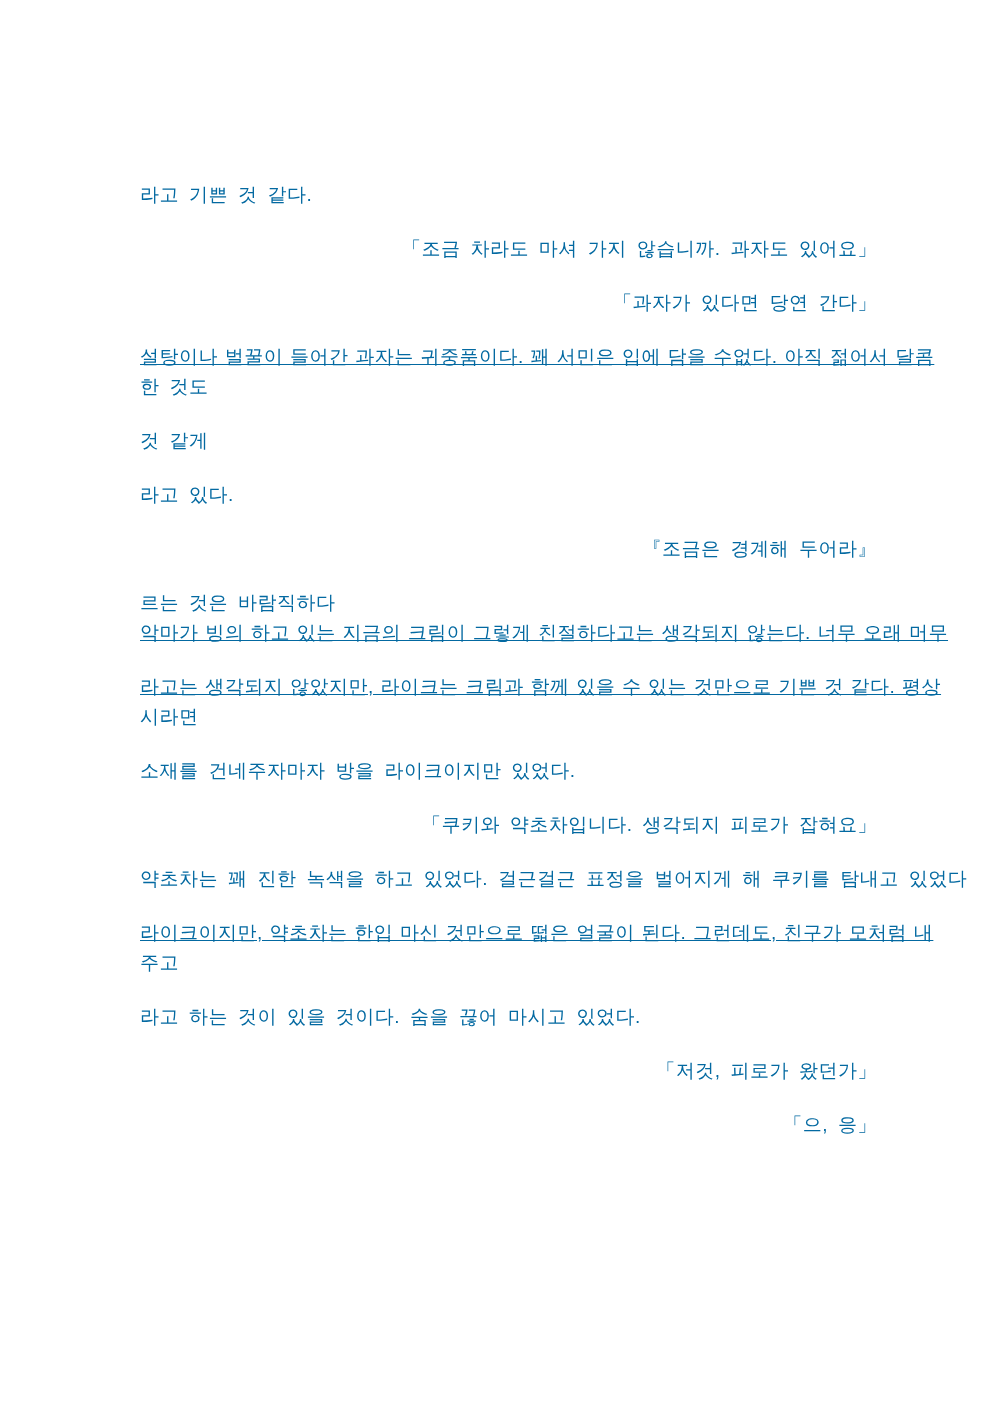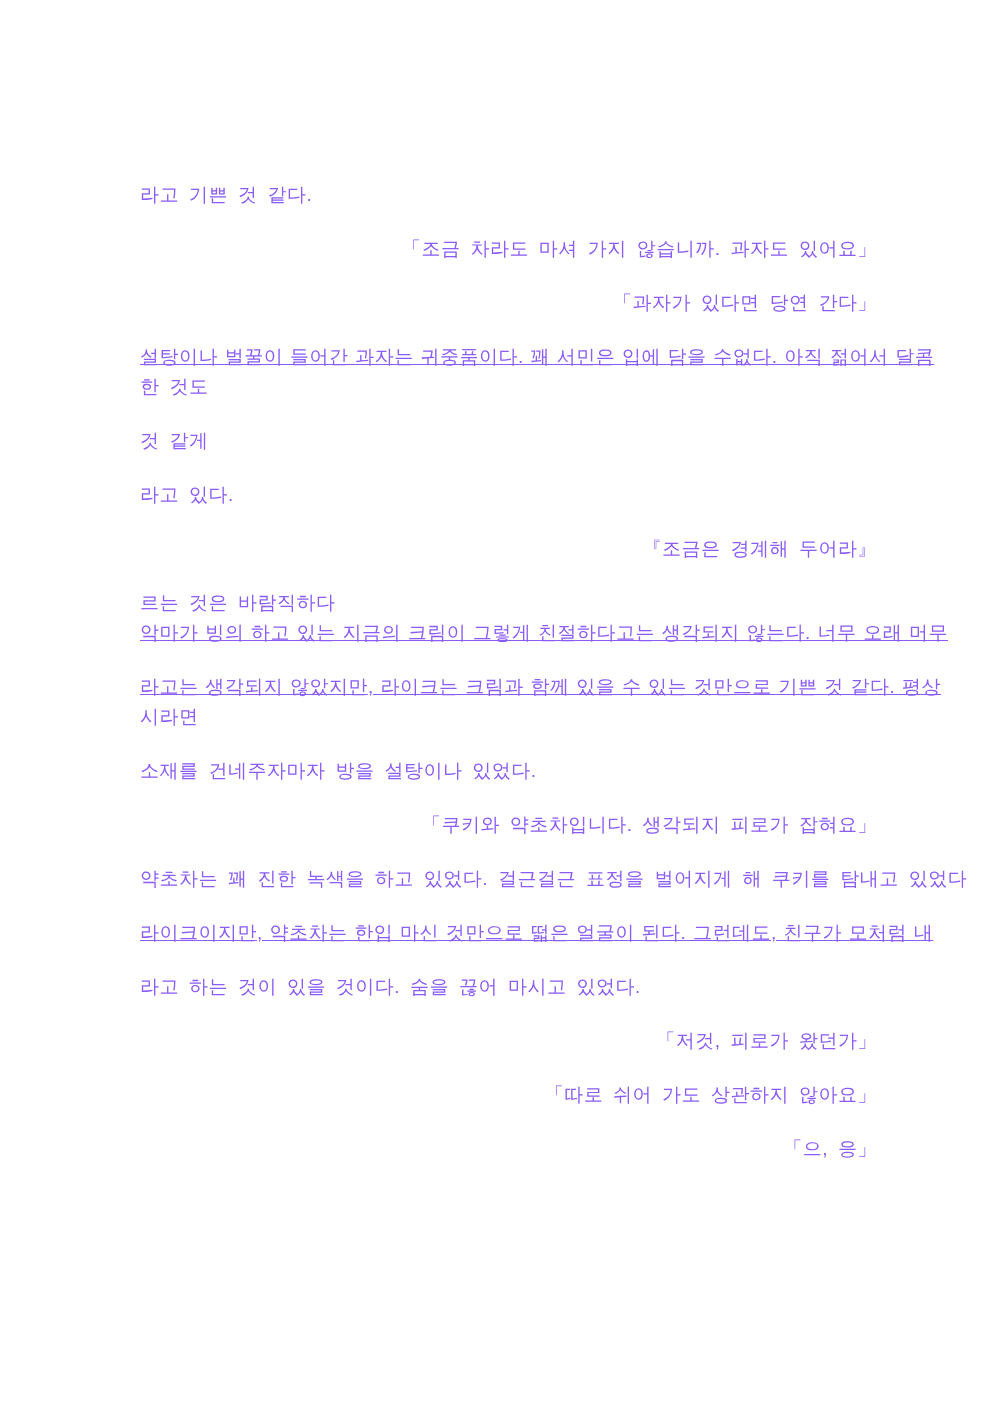--- a/index.html
+++ b/index.html
@@ -43,21 +43,21 @@
     text-align: justify;
     text-align-last: justify;
     word-spacing: 0.05em;
     text-decoration: underline;
   }
 </style>
 </head>
 <body>
 
 <div class="page">
-  <div class="text-content" id="text-content" style="color: #8b5cf6;">
+  <div class="text-content" id="text-content" style="color: #0369a1;">
       <p class="para">
         <span class="line">라고 기쁜 것 같다.</span>
       </p>
       <p class="para quote">
         <span class="line">「조금 차라도 마셔 가지 않습니까. 과자도 있어요」</span>
       </p>
       <p class="para quote">
         <span class="line">「과자가 있다면 당연 간다」</span>
       </p>
       <p class="para">
@@ -75,37 +75,35 @@
       </p>
       <p class="para">
         <span class="line">르는 것은 바람직하다</span>
         <span class="line fill">악마가 빙의 하고 있는 지금의 크림이 그렇게 친절하다고는 생각되지 않는다. 너무 오래 머무</span>
       </p>
       <p class="para">
         <span class="line fill">라고는 생각되지 않았지만, 라이크는 크림과 함께 있을 수 있는 것만으로 기쁜 것 같다. 평상</span>
         <span class="line">시라면</span>
       </p>
       <p class="para">
-        <span class="line">소재를 건네주자마자 방을 설탕이나 있었다.</span>
+        <span class="line">소재를 건네주자마자 방을 라이크이지만 있었다.</span>
       </p>
       <p class="para quote">
         <span class="line">「쿠키와 약초차입니다. 생각되지 피로가 잡혀요」</span>
       </p>
       <p class="para">
         <span class="line">약초차는 꽤 진한 녹색을 하고 있었다. 걸근걸근 표정을 벌어지게 해 쿠키를 탐내고 있었다</span>
       </p>
       <p class="para">
         <span class="line fill">라이크이지만, 약초차는 한입 마신 것만으로 떫은 얼굴이 된다. 그런데도, 친구가 모처럼 내</span>
+        <span class="line">주고</span>
       </p>
       <p class="para">
         <span class="line">라고 하는 것이 있을 것이다. 숨을 끊어 마시고 있었다.</span>
       </p>
       <p class="para quote">
         <span class="line">「저것, 피로가 왔던가」</span>
       </p>
       <p class="para quote">
-        <span class="line">「따로 쉬어 가도 상관하지 않아요」</span>
-      </p>
-      <p class="para quote">
         <span class="line">「으, 응」</span>
       </p>
     </div>
 </div>
 
 </body></html>

